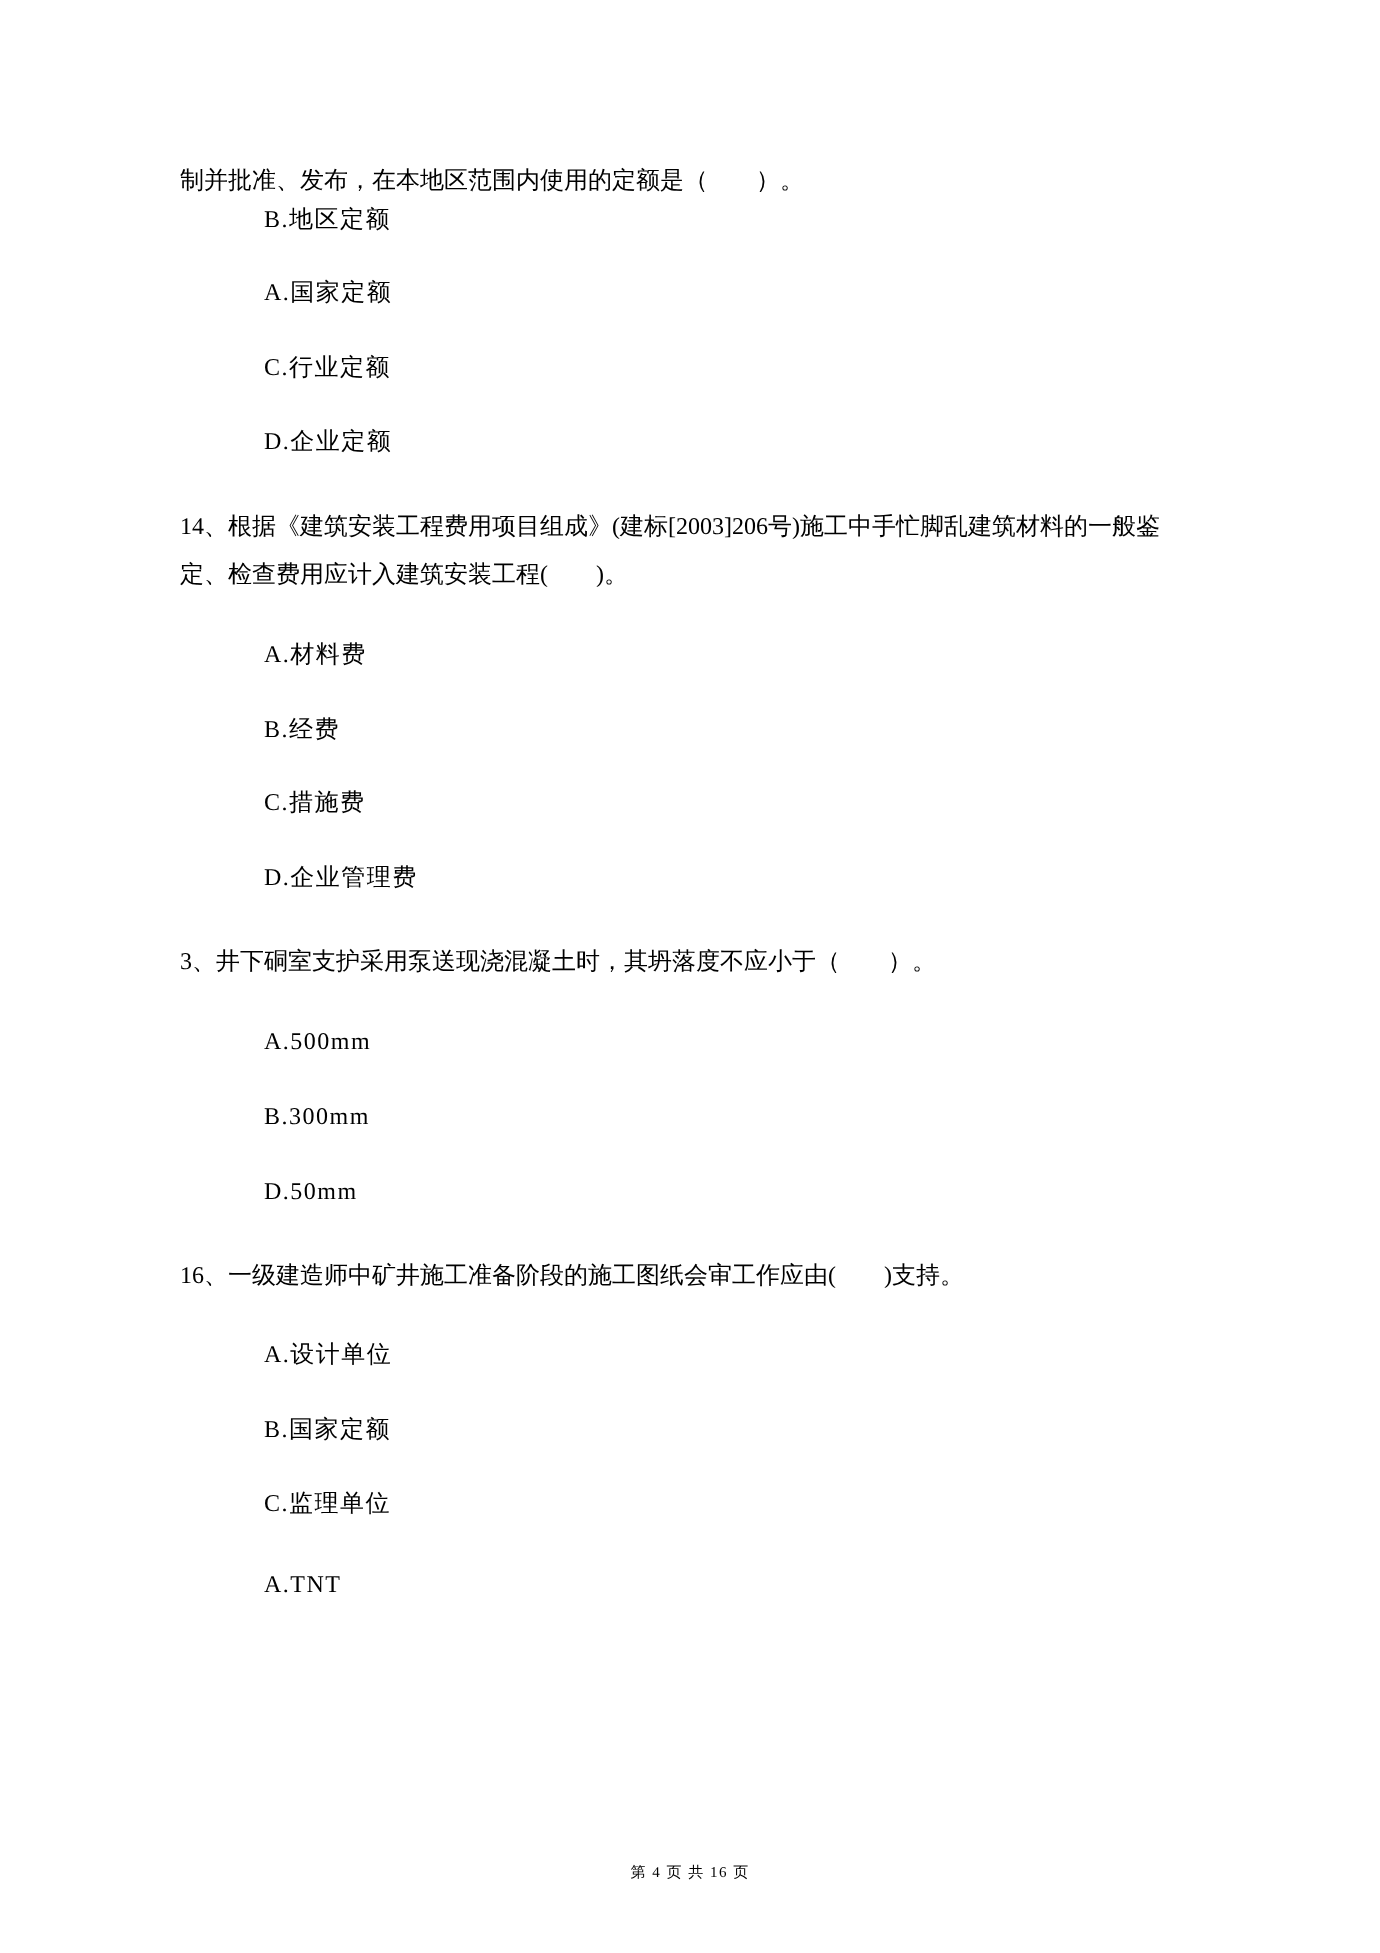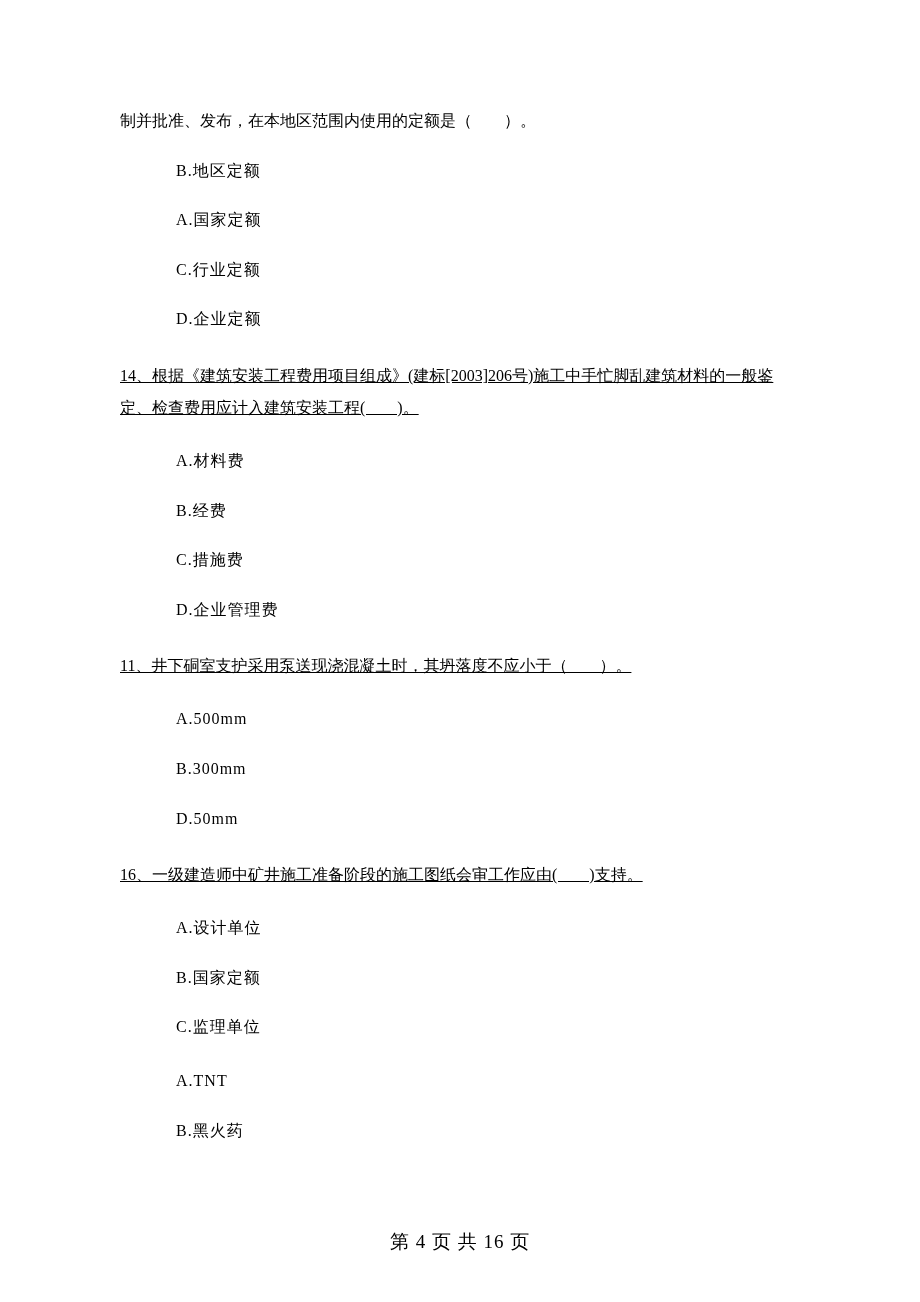--- a/index.html
+++ b/index.html
@@ -14,45 +14,43 @@
       font-family: "SimSun", "宋体", serif;
       font-size: 16px;
       color: #000000;
       line-height: 1.6;
       position: relative;
     }
     .page {
       padding: 108px 120px 0 120px;
     }
     .continuation {
-      margin-bottom: 24px;
     }
     .option {
       margin-left: 56px;
       margin-bottom: 24px;
       letter-spacing: 1px;
     }
     .option:last-of-type {
       margin-bottom: 28px;
     }
     .question {
       margin-bottom: 24px;
       line-height: 2;
-      text-decoration: underline;
     }
     .question-group {
       margin-bottom: 8px;
     }
     .footer {
       position: absolute;
       bottom: 45px;
       left: 0;
       right: 0;
       text-align: center;
-      font-size: 19px;
+      font-size: 10px;
       letter-spacing: 1px;
       margin-top: 28px;
     }
   </style>
 </head>
 <body>
 
 <div class="page">
 
   <div class="question-group">
@@ -65,34 +63,33 @@
 
   <div class="question-group">
     <div class="question">14、根据《建筑安装工程费用项目组成》(建标[2003]206号)施工中手忙脚乱建筑材料的一般鉴定、检查费用应计入建筑安装工程(　　)。</div>
     <div class="option">A.材料费</div>
     <div class="option">B.经费</div>
     <div class="option">C.措施费</div>
     <div class="option">D.企业管理费</div>
   </div>
 
   <div class="question-group">
-    <div class="question">11、井下硐室支护采用泵送现浇混凝土时，其坍落度不应小于（　　）。</div>
+    <div class="question">3、井下硐室支护采用泵送现浇混凝土时，其坍落度不应小于（　　）。</div>
     <div class="option">A.500mm</div>
     <div class="option">B.300mm</div>
     <div class="option">D.50mm</div>
   </div>
 
   <div class="question-group">
     <div class="question">16、一级建造师中矿井施工准备阶段的施工图纸会审工作应由(　　)支持。</div>
     <div class="option">A.设计单位</div>
     <div class="option">B.国家定额</div>
     <div class="option">C.监理单位</div>
   </div>
 
   <div class="question-group">
     <div class="option">A.TNT</div>
-    <div class="option">B.黑火药</div>
 
   </div>
 
 </div>
 
 <div class="footer">第 4 页 共 16 页</div>
 
 </body></html>

